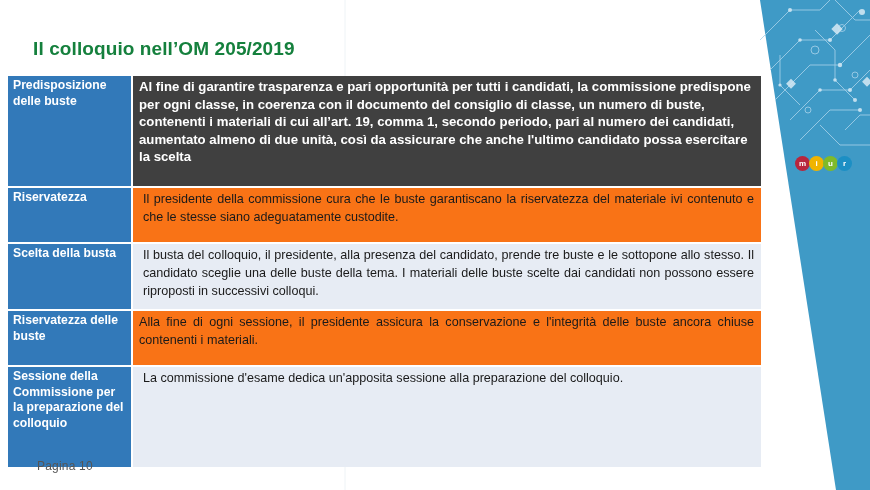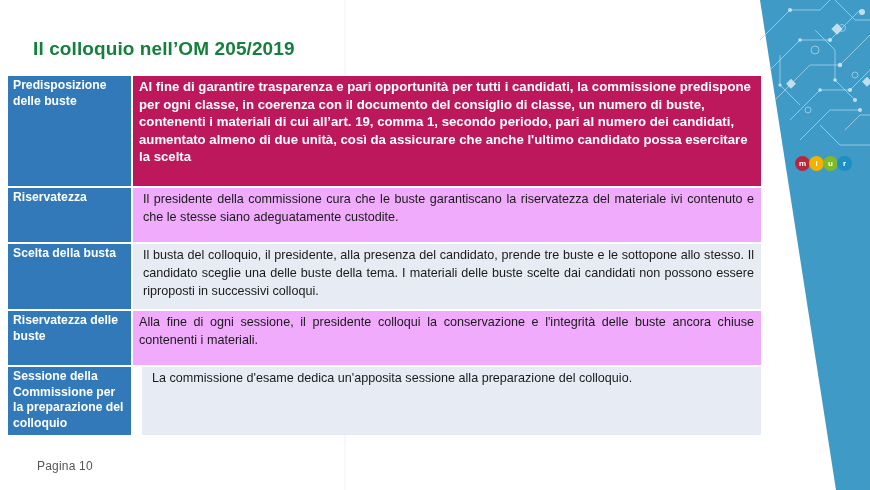--- a/index.html
+++ b/index.html
@@ -56,29 +56,29 @@
     }
     .cell-content {
       flex: 1 1 auto;
       font-size: 12.6px;
       line-height: 18px;
       color: #1a1a1a;
       padding: 2px 7px 0 6px;
       text-align: justify;
     }
     .row-0 .cell-content {
-      background: #be185d;
+      background: #404040;
       color: #ffffff;
       font-weight: bold;
       font-size: 13.2px;
       line-height: 17.6px;
       text-align: left;
       padding-top: 2px;
     }
-    .row-odd .cell-content { background: #f0abfc; }
+    .row-odd .cell-content { background: #f97316; }
     .row-even .cell-content { background: #e7ecf4; }
     .page-number {
       position: absolute;
       left: 37px;
       top: 459px;
       font-size: 12px;
       color: #555555;
       letter-spacing: 0.2px;
     }
     .logo {
@@ -153,23 +153,23 @@
   <div class="row row-odd" style="height:54px;">
     <div class="cell-label">Riservatezza</div>
     <div class="cell-content" style="padding-left:10px;">Il presidente della commissione cura che le buste garantiscano la riservatezza del materiale ivi contenuto e che le stesse siano adeguatamente custodite.</div>
   </div>
   <div class="row row-even" style="height:65px;">
     <div class="cell-label">Scelta della busta</div>
     <div class="cell-content" style="padding-left:10px;">Il busta del colloquio, il presidente, alla presenza del candidato, prende tre buste e le sottopone allo stesso. Il candidato sceglie una delle buste della tema. I materiali delle buste scelte dai candidati non possono essere riproposti in successivi colloqui.</div>
   </div>
   <div class="row row-odd" style="height:54px;">
     <div class="cell-label">Riservatezza delle buste</div>
-    <div class="cell-content">Alla fine di ogni sessione, il presidente colloqui la conservazione e l'integrità delle buste ancora chiuse contenenti i materiali.</div>
+    <div class="cell-content">Alla fine di ogni sessione, il presidente assicura la conservazione e l'integrità delle buste ancora chiuse contenenti i materiali.</div>
   </div>
-  <div class="row row-even" style="height:68px; border-bottom:none;gap:9px;">
+  <div class="row row-even" style="height:100px; border-bottom:none;">
     <div class="cell-label">Sessione della Commissione per la preparazione del colloquio</div>
     <div class="cell-content" style="padding-left:10px;">La commissione d'esame dedica un'apposita sessione alla preparazione del colloquio.</div>
   </div>
 </div>
 
 <div class="logo">
   <span class="logo-dot" style="background:#b8263d;">m</span>
   <span class="logo-dot" style="background:#f0b400;">i</span>
   <span class="logo-dot" style="background:#7fba2a;">u</span>
   <span class="logo-dot" style="background:#1c8fc4;">r</span>

